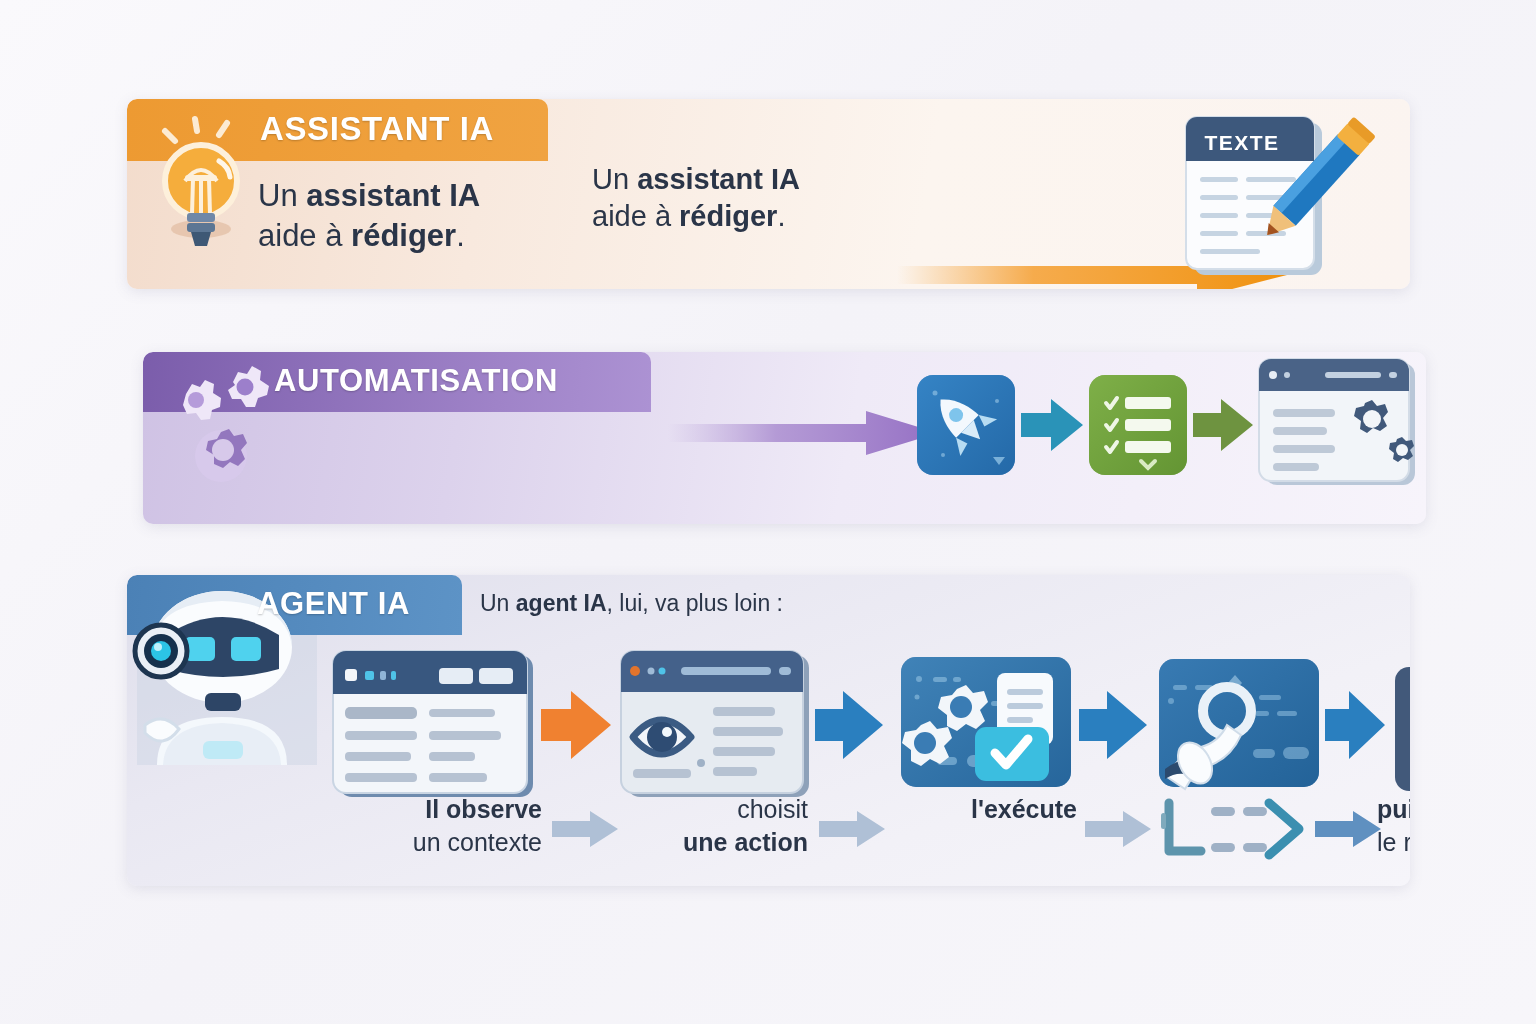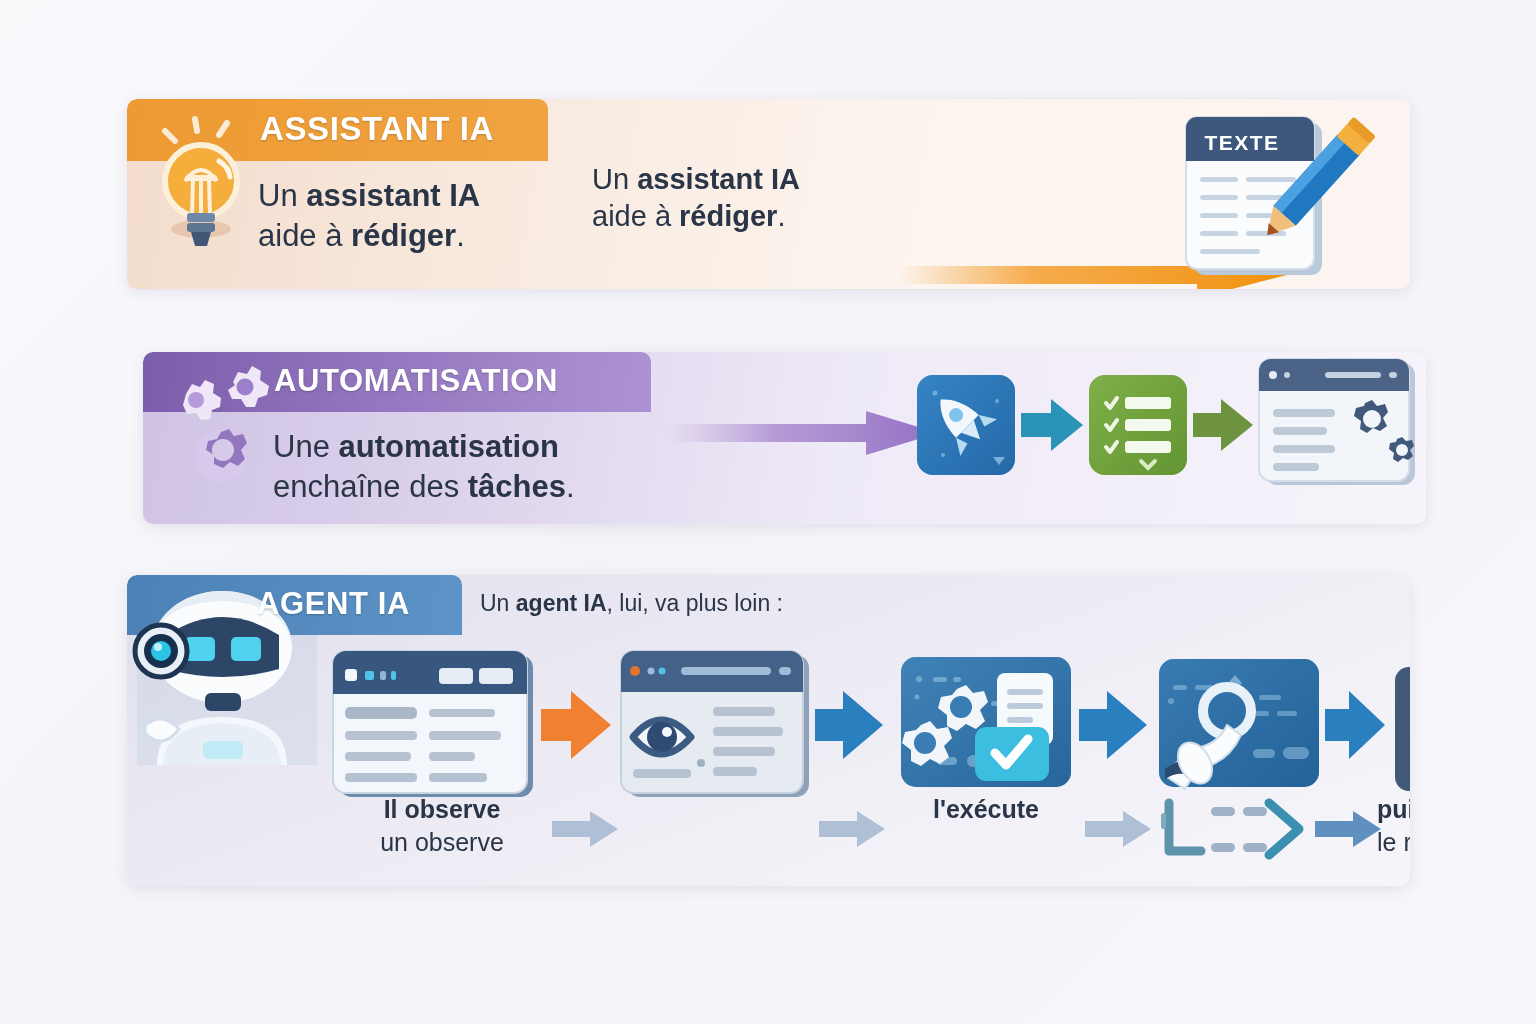--- a/index.html
+++ b/index.html
@@ -80,21 +80,21 @@
     width: 335px; height: 60px;
     background: linear-gradient(95deg,#4B81B6 0%, #5D93C6 100%);
   }
   #card3 .band-title { left: 130px; top: 11px; font-size: 31px; }
   #card3 .robot { position: absolute; left: 0px; top: 0px; width: 190px; height: 190px; }
   #c3lead { left: 353px; top: 14px; font-size: 23px; }
 
   .flowrow { position: absolute; left: 0; top: 70px; width: 1283px; height: 160px; }
   .flowlabels { position: absolute; left: 0; top: 218px; width: 1283px; height: 80px; }
   .steplbl {
-    position: absolute; text-align: center; color: #2A3548;
+    position: absolute; text-align: right; color: #2A3548;
     font-size: 25px; line-height: 1.32; white-space: nowrap;
   }
   .steplbl b { font-weight: bold; }
 
   svg { display: block; overflow: visible; }
 </style>
 </head>
 <body>
 
 <div class="card" id="card1">
@@ -207,28 +207,20 @@
         <path d="M60 72 l8 -3 l5 7 l9 -2 l4 9 l-6 7 l4 9 l-7 7 l-8 -4 l-7 6 l-9 -4 l0 -9 l-8 -5 l2 -9 l9 -2 z"></path>
         <circle cx="62" cy="90" r="11" fill="#D7CAEA"></circle>
       </g>
     </svg>
   </div>
 
   <div class="band-title">
     <span>AUTOMATISATION</span>
   </div>
 
-  <div class="body-text" id="c2text">
-    <div>
-      <span class="reg">Une </span><b>automatisation</b>
-    </div>
-    <div>
-      <span class="reg">enchaîne des </span><b>tâches</b><span class="reg">.</span>
-    </div>
-  </div>
 
   <div id="c2arrow">
     <svg viewBox="0 0 270 46" width="270" height="46">
       <defs>
         <linearGradient id="g2a" x1="0" y1="0" x2="1" y2="0">
           <stop offset="0" stop-color="#B79FD8" stop-opacity="0"></stop>
           <stop offset=".4" stop-color="#AE92D2" stop-opacity=".9"></stop>
           <stop offset="1" stop-color="#9570C4"></stop>
         </linearGradient>
       </defs>
@@ -483,27 +475,31 @@
           <path d="M1348 14 l5 11 l11 5 l-11 5 l-5 11 l-5 -11 l-11 -5 l11 -5 z"></path>
           <path d="M1416 20 l6 14 l14 6 l-14 6 l-6 14 l-6 -14 l-14 -6 l14 -6 z"></path>
         </g>
       </g>
     </svg>
   </div>
 
   <div class="flowlabels">
     <div class="steplbl" style="left:215px; top:0; width:200px;">
       <div><b>Il observe</b></div>
-      <div><span>un observe</span></div>
+      <div><span>un contexte</span></div>
     </div>
 
     <svg style="position:absolute; left:425px; top:18px;" width="66" height="36" viewBox="0 0 66 36">
       <path d="M0 10 H38 V0 L66 18 L38 36 V26 H0 Z" fill="#AFC0D6"></path>
     </svg>
 
+    <div class="steplbl" style="left:495px; top:0; width:186px;">
+      <div><span>choisit</span></div>
+      <div><b>une action</b></div>
+    </div>
 
     <svg style="position:absolute; left:692px; top:18px;" width="66" height="36" viewBox="0 0 66 36">
       <path d="M0 10 H38 V0 L66 18 L38 36 V26 H0 Z" fill="#AFC0D6"></path>
     </svg>
 
     <div class="steplbl" style="left:768px; top:0; width:182px;">
       <div><b>l'exécute</b></div>
     </div>
 
     <svg style="position:absolute; left:958px; top:18px;" width="66" height="36" viewBox="0 0 66 36">

